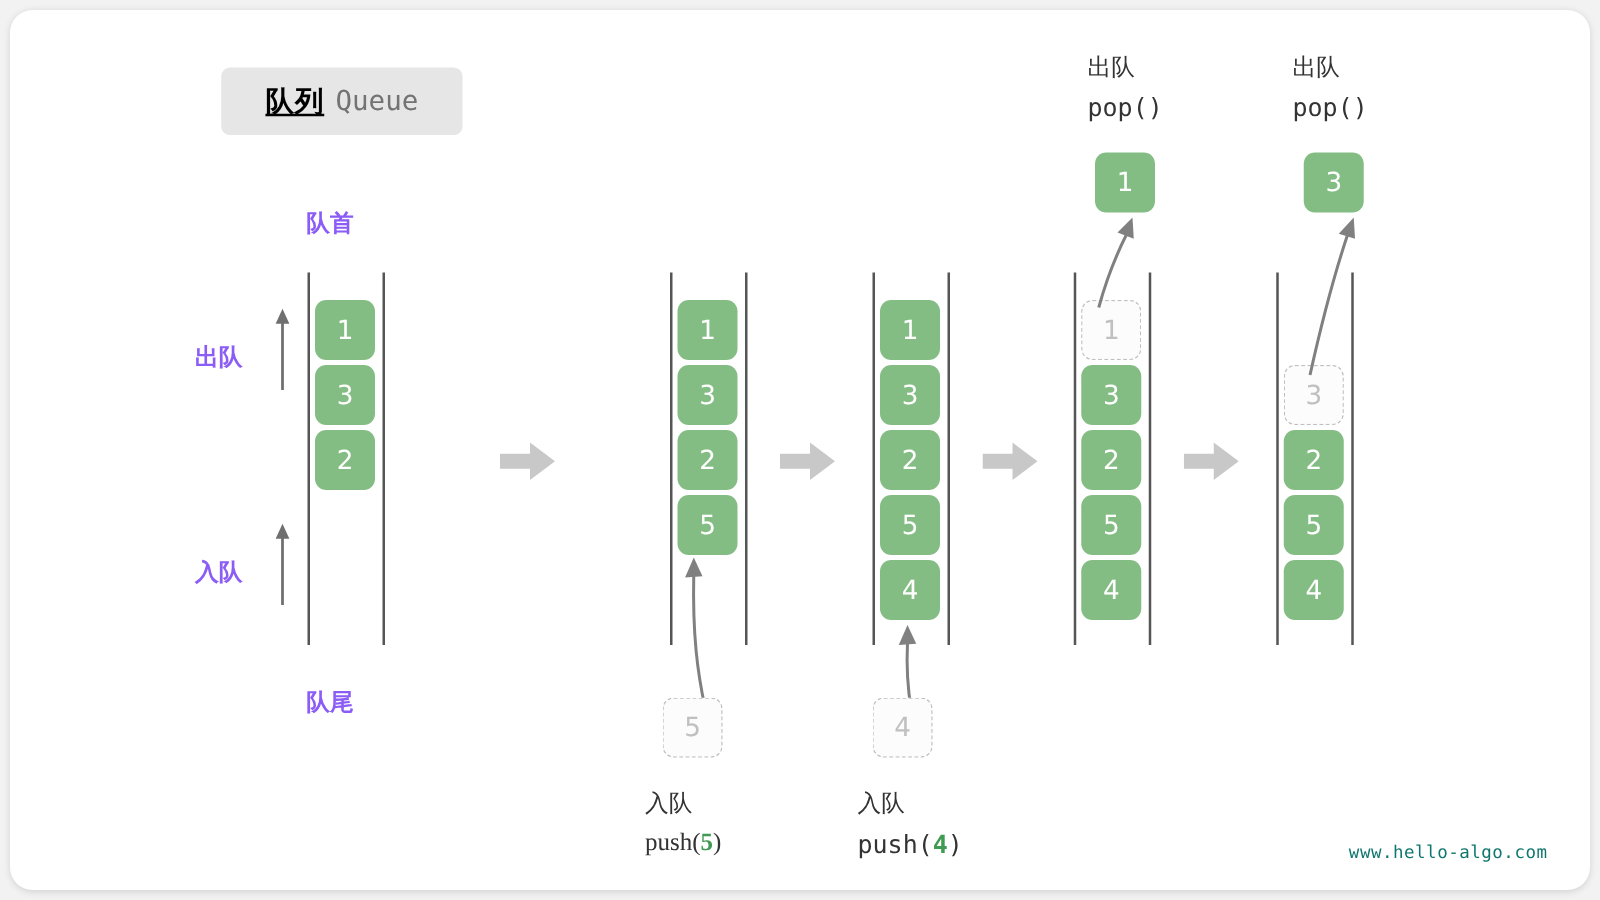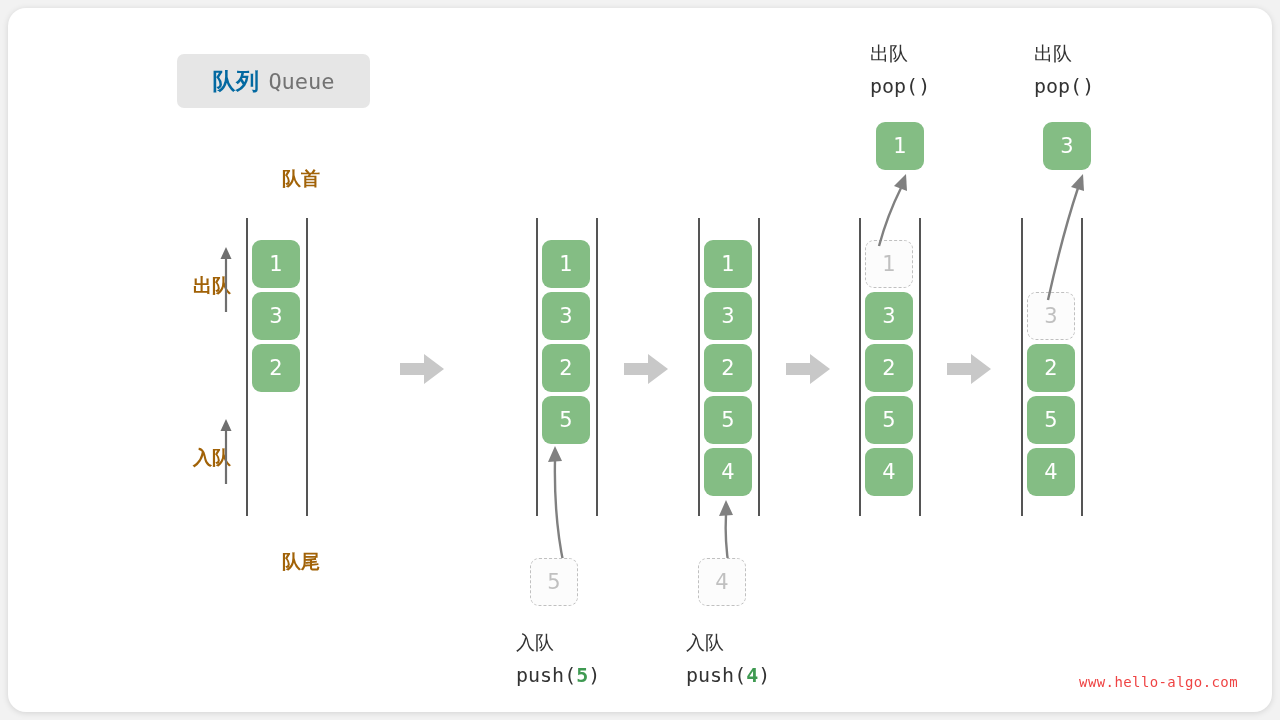--- a/index.html
+++ b/index.html
@@ -28,37 +28,37 @@
   
   #title-badge {
     left: 169px; top: 46px;
     width: 193px; height: 54px;
     background: #e6e6e6;
     border-radius: 7px;
     display: flex; align-items: center; justify-content: center;
     gap: 9px;
   }
   #title-badge .cn {
-    font-size: 23px; font-weight: bold; color: #0369a1;
+    font-size: 23px; font-weight: bold; color: #000000;
     font-family: "DejaVu Sans", "Liberation Sans", sans-serif;
     letter-spacing: 0.5px;
+    text-decoration: underline;
   }
   #title-badge .en {
     font-size: 22px; color: #737373;
     font-family: "DejaVu Sans Mono", "Liberation Mono", monospace;
   }
 
   
   .cnlabel {
     font-family: "DejaVu Sans", "Liberation Sans", sans-serif;
     font-weight: bold;
-    color: #a16207;
+    color: #8b5cf6;
     font-size: 19px;
     white-space: nowrap;
-    margin-left: 37px;
   }
   .opname {
     font-family: "DejaVu Sans", "Liberation Sans", sans-serif;
     font-size: 19px; color: #333; white-space: nowrap;
     text-align: left;
   }
   .opcode {
     font-family: "DejaVu Sans Mono", "Liberation Mono", monospace;
     font-size: 20px; color: #333; white-space: nowrap;
     text-align: center;
@@ -90,21 +90,21 @@
 
   
   .uparrow-svg { display:block; }
 
   
   .bigarrow { width: 44px; height: 34px; }
 
   #watermark {
     right: 34px; bottom: 22px;
     font-family: "DejaVu Sans Mono", "Liberation Mono", monospace;
-    font-size: 14px; color: #ef4444; letter-spacing: 0.4px;
+    font-size: 14px; color: #0f766e; letter-spacing: 0.4px;
   }
 </style>
 </head>
 <body>
 
 <div id="stage">
   <div id="card">
 
     <div class="abs" id="title-badge">
       <span class="cn">队列</span>
@@ -150,21 +150,21 @@
       <div class="cell">5</div>
     </div>
 
     <svg class="abs" style="left:520px; top:430px;" width="60" height="130" viewBox="0 0 60 130">
       <path d="M36,128 C30,100 26,70 27,22" stroke="#808080" stroke-width="2.4" fill="none"></path>
       <polygon points="27,8 20,24 34,23" fill="#808080"></polygon>
     </svg>
 
     <div class="abs cell ghost float" style="left:522px; top:550px;">5</div>
     <div class="abs opname" style="left:508px; top:622px;">入队</div>
-    <div class="abs opcode" style="left:508px; top:655px;">
+    <div class="abs opcode" style="left:508px; top:655px;font-family:Liberation Serif, serif;">
       <span>push(</span><span class="arg">5</span><span>)</span>
     </div>
 
     <svg class="abs bigarrow" style="left:616px; top:344px;" viewBox="0 0 44 34">
       <polygon points="0,11 24,11 24,2 44,17 24,32 24,23 0,23" fill="#c8c8c8"></polygon>
     </svg>
 
     <div class="abs rail" style="left:690px; top:210px; height:298px;"></div>
     <div class="abs rail" style="left:750px; top:210px; height:298px;"></div>
 

